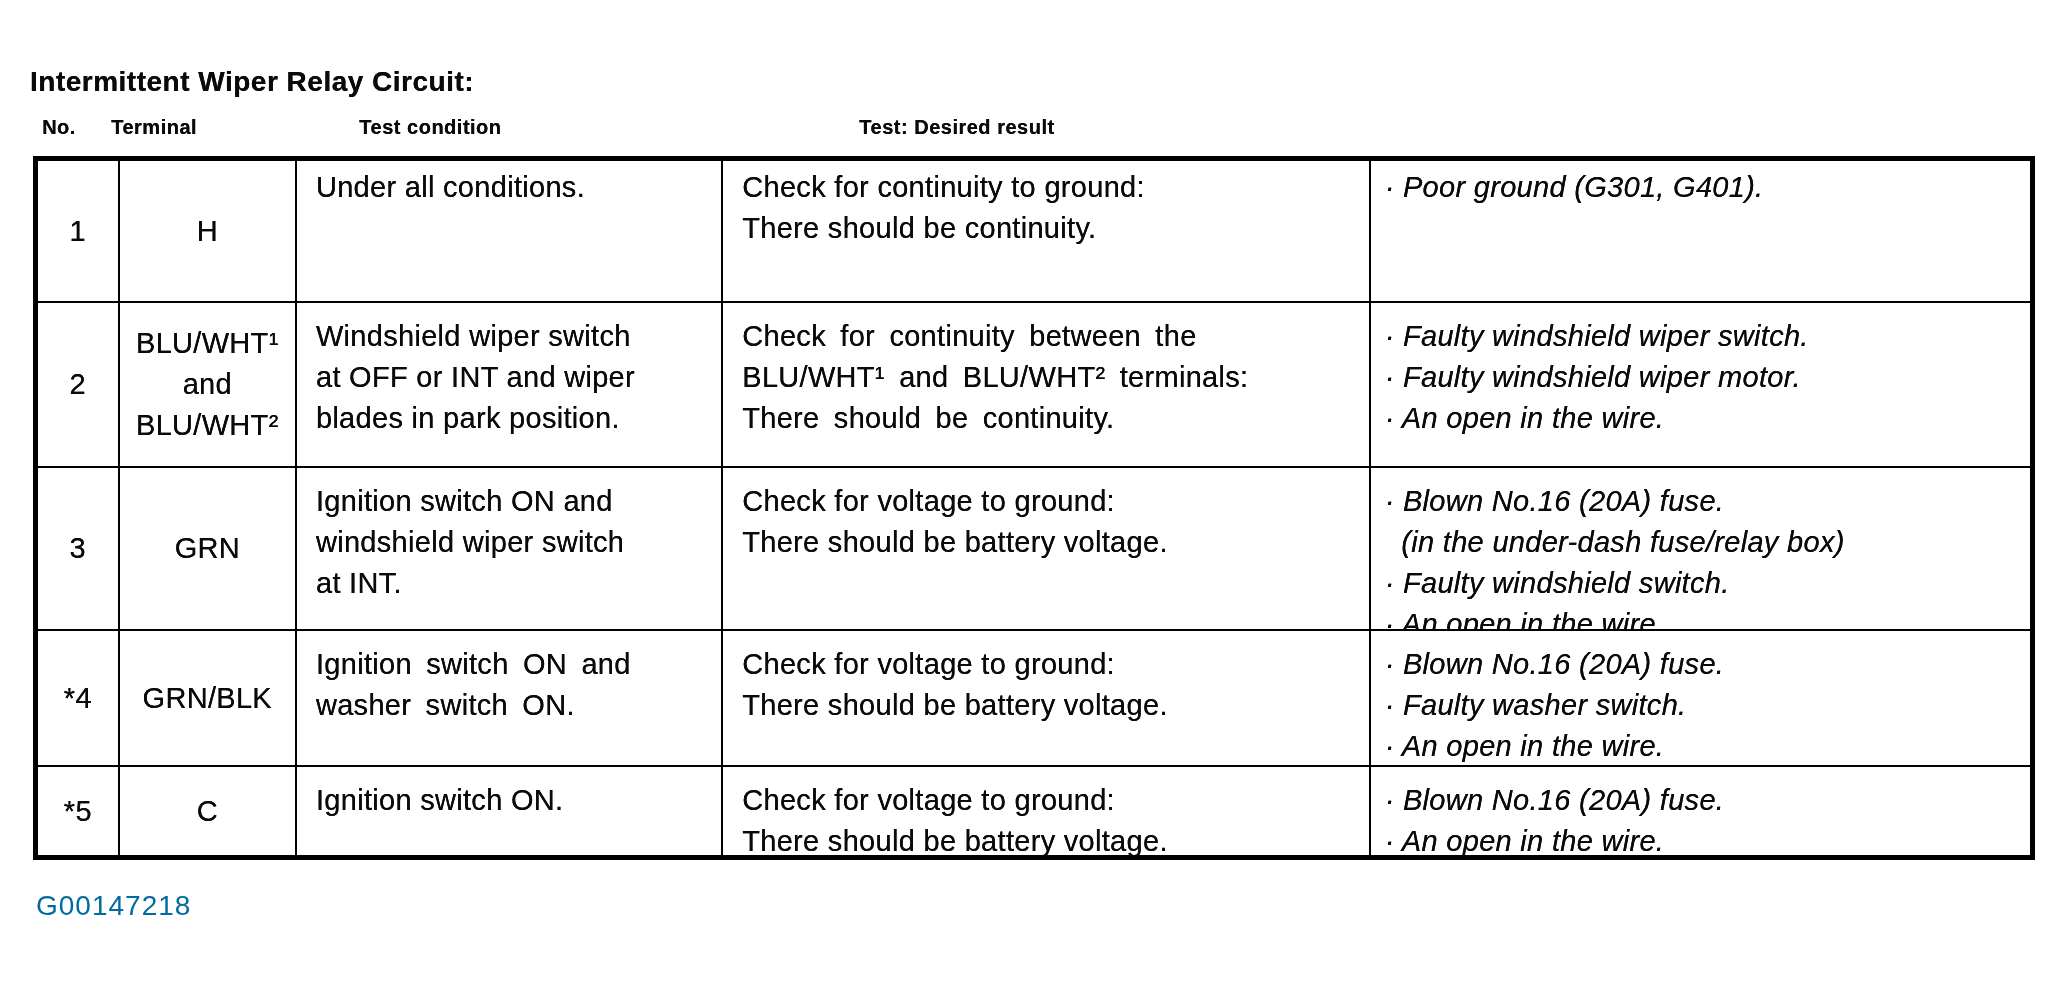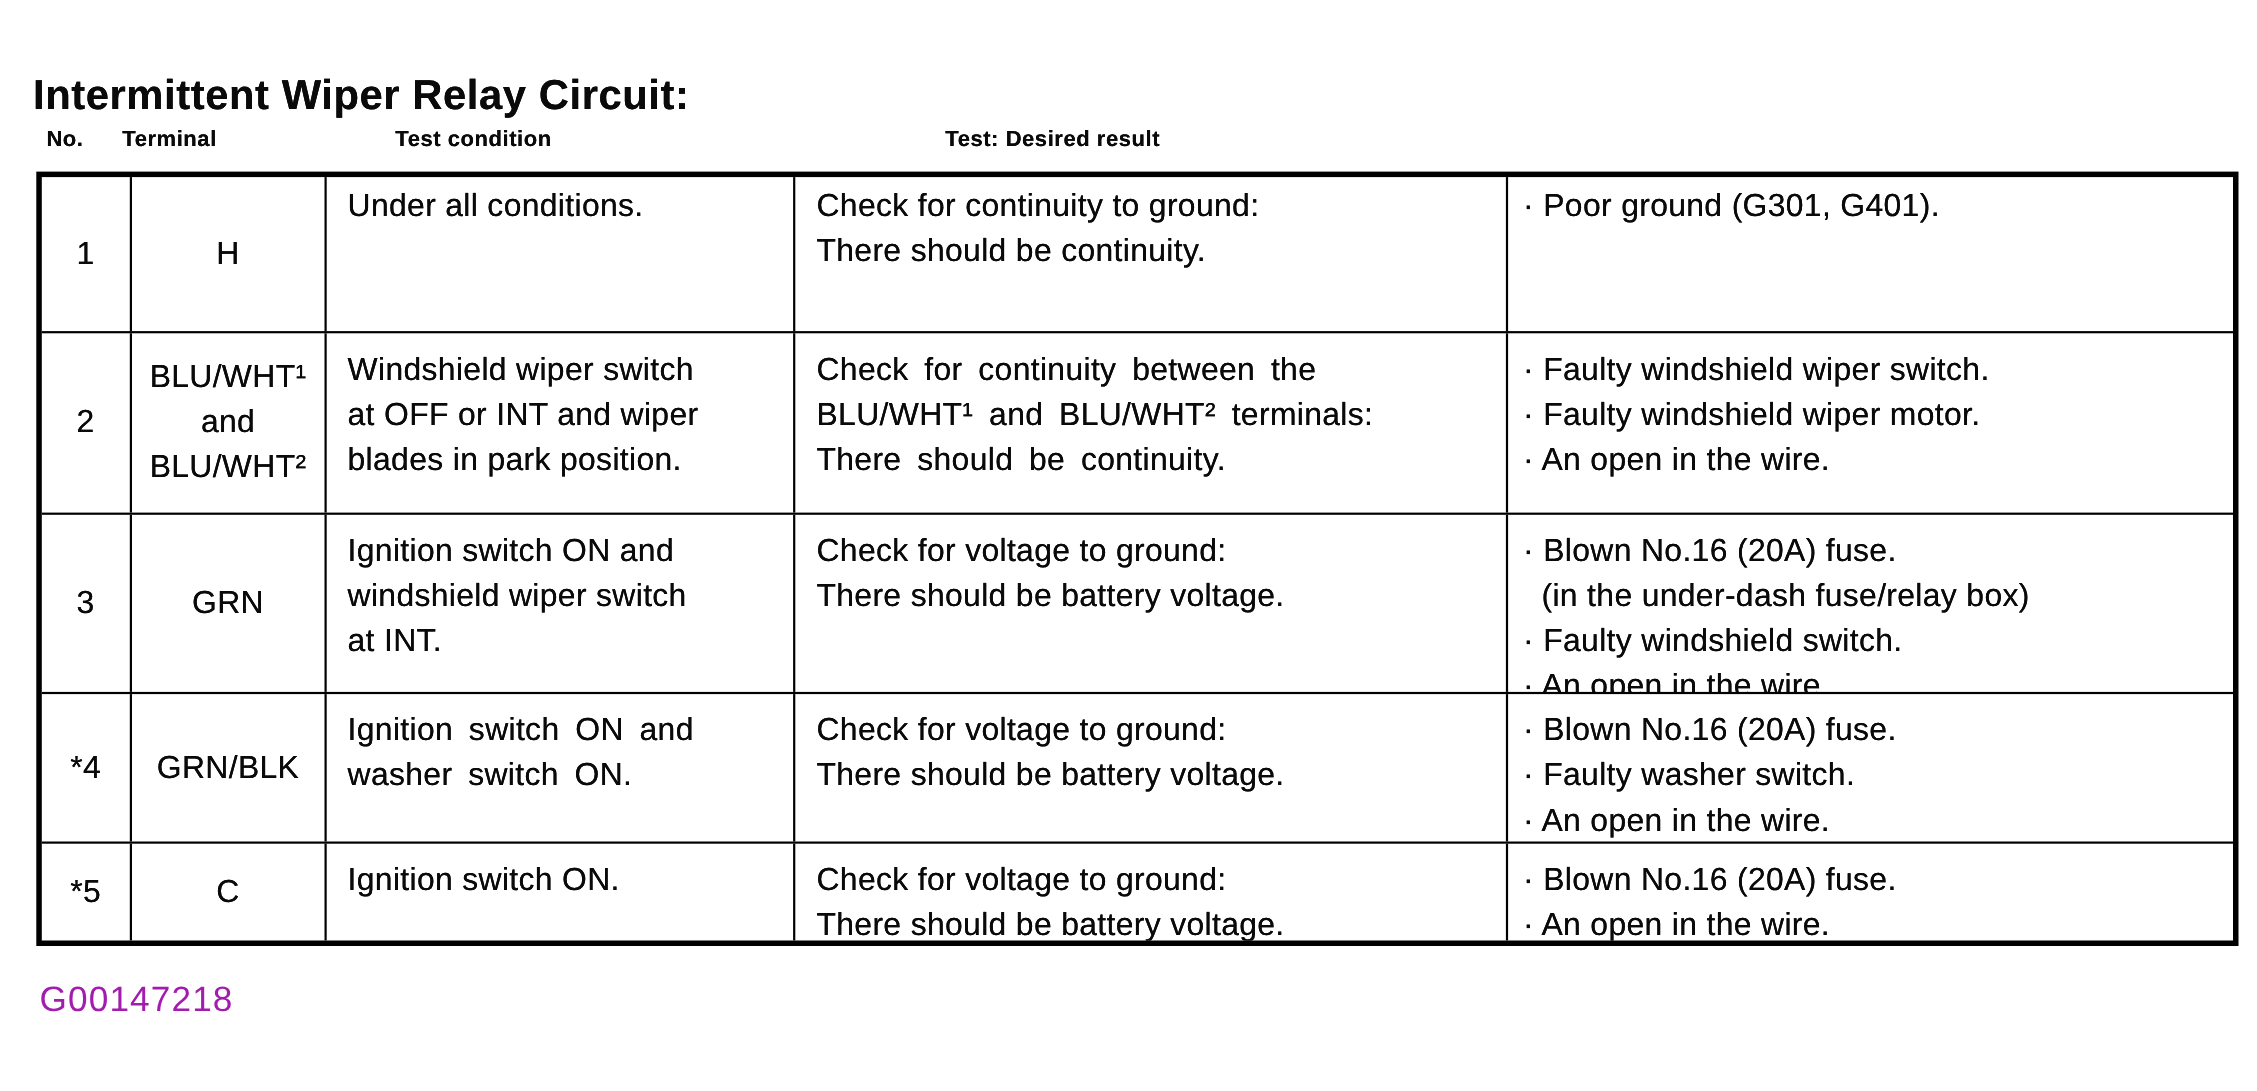--- a/index.html
+++ b/index.html
@@ -9,21 +9,21 @@
     width: 2052px;
     height: 992px;
     font-family: "Liberation Sans", sans-serif;
     color: #0a0a0a;
     overflow: hidden;
   }
   .doc-title {
     position: absolute;
     left: 30px;
     top: 66px;
-    font-size: 38px;
+    font-size: 28px;
     font-weight: 700;
     letter-spacing: 0.5px;
     text-shadow: 0 0 0.6px currentColor;
   }
   .col-headers {
     position: absolute;
     left: 33px;
     top: 116px;
     width: 2002px;
     display: flex;
@@ -79,30 +79,30 @@
     display: flex;
     align-items: center;
     justify-content: center;
     text-align: center;
   }
   .txt { white-space: pre-wrap; }
   .pad {
     padding: 13px 14px 6px 19px;
   }
   .r1 .pad { padding-top: 6px; }
-  .cause { padding-left: 14px; }
+  .cause { padding-left: 14px; font-style: italic; }
   .ws .txt { word-spacing: 6px; }
 
   .figure-code {
     position: absolute;
     left: 36px;
     top: 890px;
-    font-size: 32px;
+    font-size: 28px;
     letter-spacing: 1px;
-    color: #a21caf;
+    color: #0369a1;
   }
 </style>
 </head>
 <body>
 
 <div class="doc-title">Intermittent Wiper Relay Circuit:</div>
 
 <div class="col-headers">
   <div class="hcell c1 h1">
       <span>No.</span>

